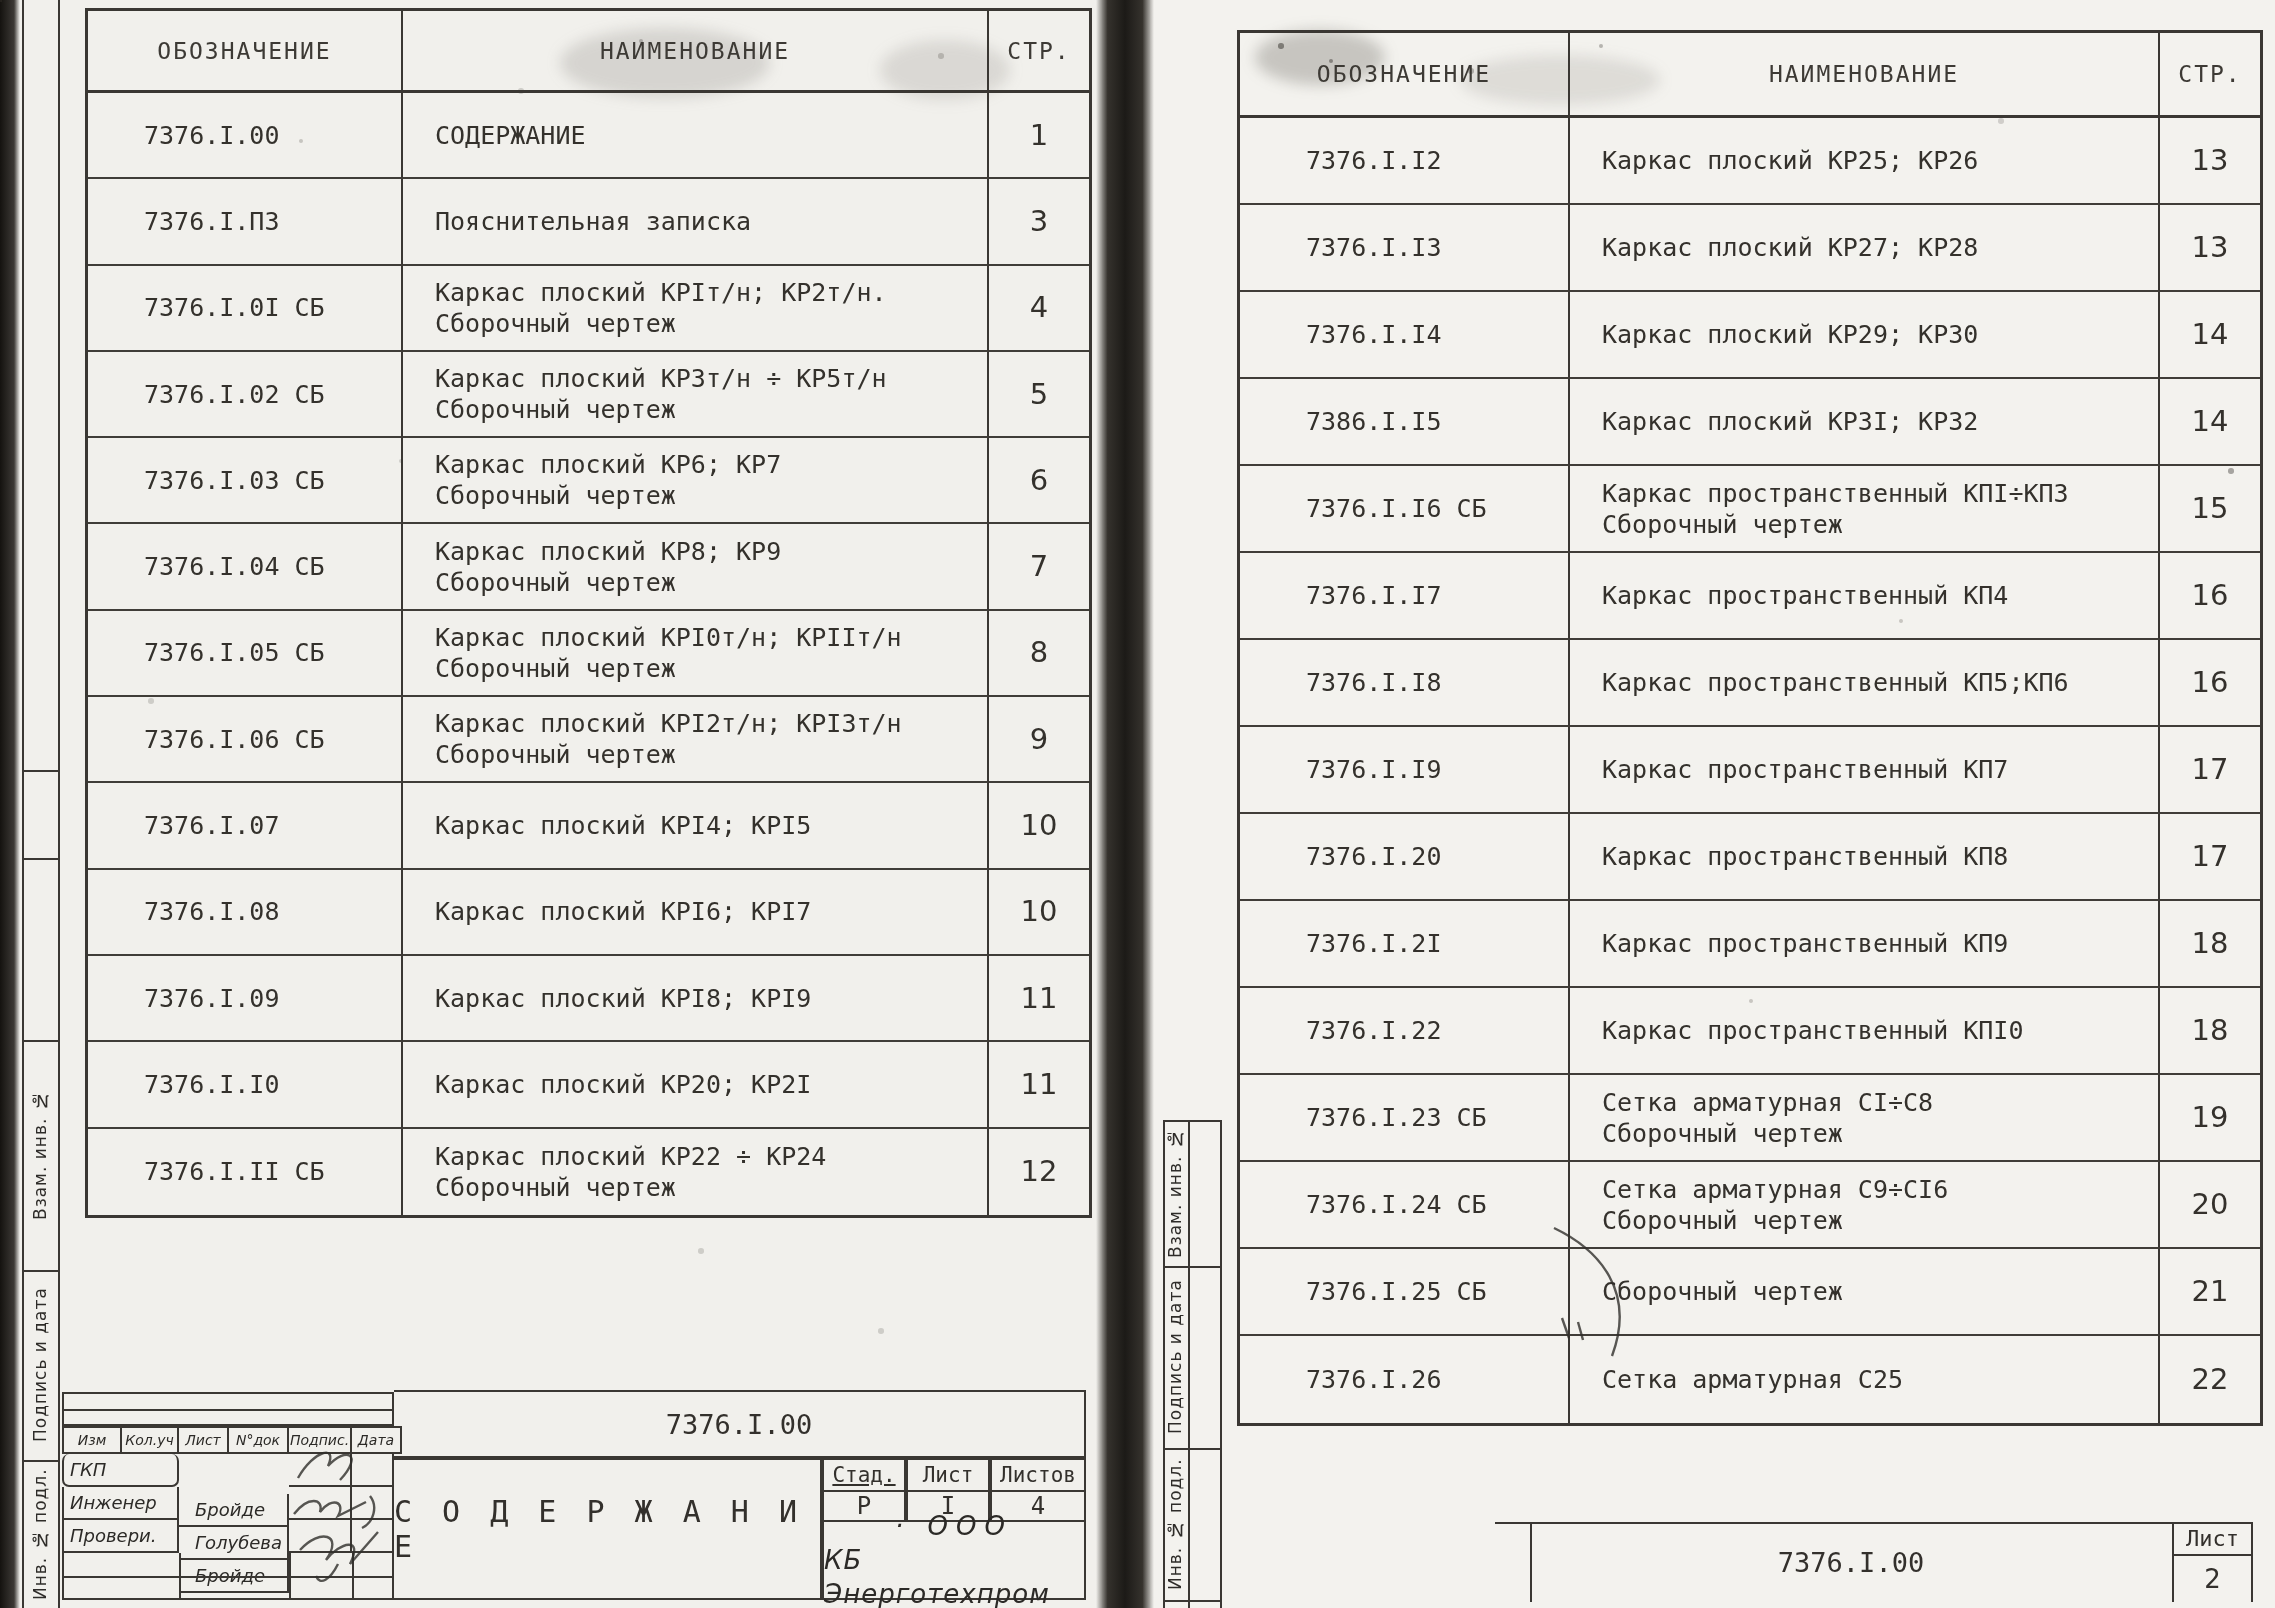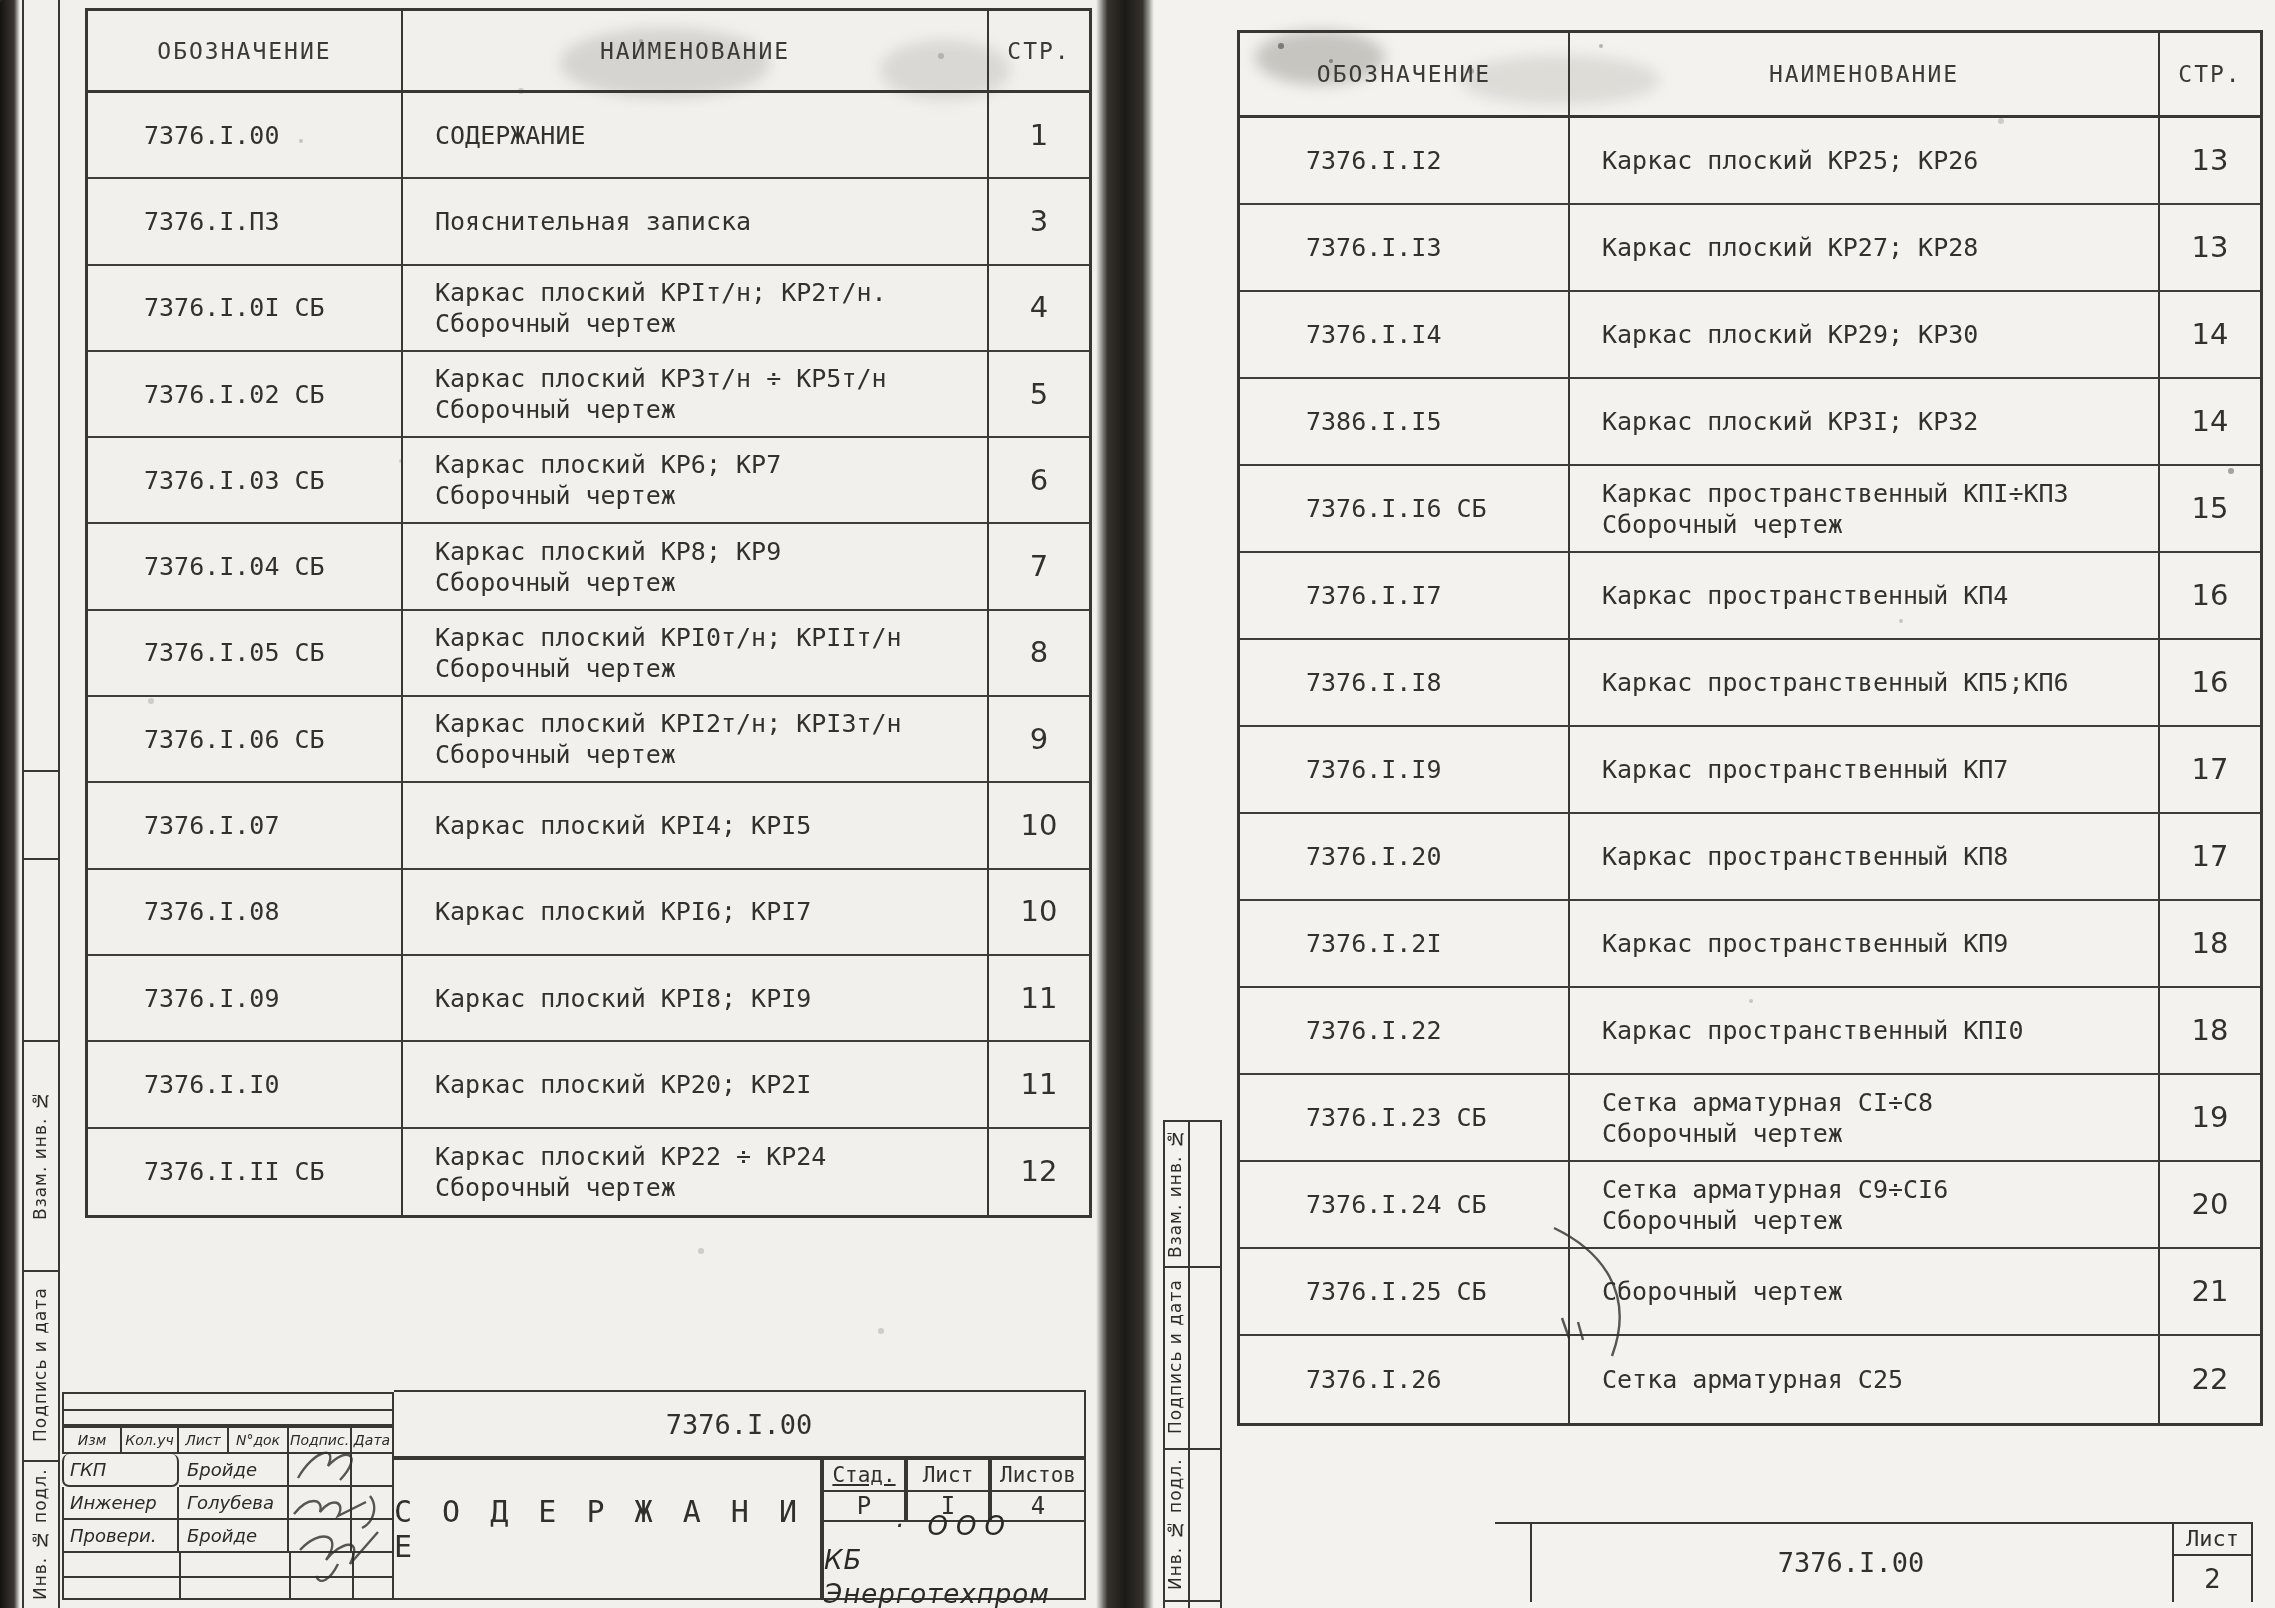--- a/index.html
+++ b/index.html
@@ -62,21 +62,21 @@
   .hand{font-family:"DejaVu Sans",sans-serif;font-style:italic;color:#2c2a27;}
   #tb-code{font-size:27px;border:none;}
   #tb-title{font-size:30px;letter-spacing:6px;}
   .stcell{font-size:21px;}
   .stval{font-size:24px;}
   #org-cell{flex-direction:column;line-height:34px;border-top:none;}
   #org-mark{font-size:26px;letter-spacing:8px;}
   #org-name{font-size:26px;letter-spacing:1px;}
   .revh{display:flex;align-items:center;justify-content:center;font-size:14px;}
   .signrole{justify-content:flex-start;padding-left:6px;font-size:18px;}
-  .signname{justify-content:flex-start;padding-left:8px;font-size:18px;}
+  .signname{justify-content:flex-start;padding-left:16px;font-size:18px;margin-top:40px;}
   
   .ft{position:absolute;box-sizing:border-box;display:flex;align-items:center;justify-content:center;}
   svg.ink path{stroke:#302e2b;stroke-width:2.4;fill:none;opacity:.8;}
   svg.ink{position:absolute;}
 </style>
 </head>
 <body>
 
 <div class="paper" id="paper-left"></div>
 <div class="paper" id="paper-right"></div>
@@ -235,21 +235,21 @@
   </div>
 
   <div class="cell" style="left:62px;top:1392px;width:332px;height:17px;border-bottom:none;"></div>
   <div class="cell" style="left:62px;top:1409px;width:332px;height:17px;"></div>
 
   <div class="cell revh hand" style="left:62px;top:1426px;width:60px;height:28px;">Изм</div>
   <div class="cell revh hand" style="left:122px;top:1426px;width:57px;height:28px;border-left:none;">Кол.уч</div>
   <div class="cell revh hand" style="left:179px;top:1426px;width:50px;height:28px;border-left:none;">Лист</div>
   <div class="cell revh hand" style="left:229px;top:1426px;width:60px;height:28px;border-left:none;">N°док</div>
   <div class="cell revh hand" style="left:289px;top:1426px;width:63px;height:28px;border-left:none;">Подпис.</div>
-  <div class="cell revh hand" style="left:352px;top:1426px;width:42px;height:28px;border-left:none;">Дата</div>
+  <div class="cell revh hand" style="left:352px;top:1426px;width:50px;height:28px;border-left:none;">Дата</div>
 
   <div class="cell signrole hand" style="left:62px;top:1454px;width:117px;height:33px;border-top:none;border-radius:7px;">ГКП</div>
   <div class="cell signname hand" style="left:179px;top:1454px;width:110px;height:33px;border-top:none;border-left:none;">Бройде</div>
   <div class="cell" style="left:289px;top:1454px;width:63px;height:33px;border-top:none;border-left:none;"></div>
   <div class="cell" style="left:352px;top:1454px;width:42px;height:33px;border-top:none;border-left:none;"></div>
   <div class="cell signrole hand" style="left:62px;top:1487px;width:117px;height:33px;border-top:none;">Инженер</div>
   <div class="cell signname hand" style="left:179px;top:1487px;width:110px;height:33px;border-top:none;border-left:none;">Голубева</div>
   <div class="cell" style="left:289px;top:1487px;width:63px;height:33px;border-top:none;border-left:none;"></div>
   <div class="cell" style="left:352px;top:1487px;width:42px;height:33px;border-top:none;border-left:none;"></div>
   <div class="cell signrole hand" style="left:62px;top:1520px;width:117px;height:33px;border-top:none;">Провери.</div>

